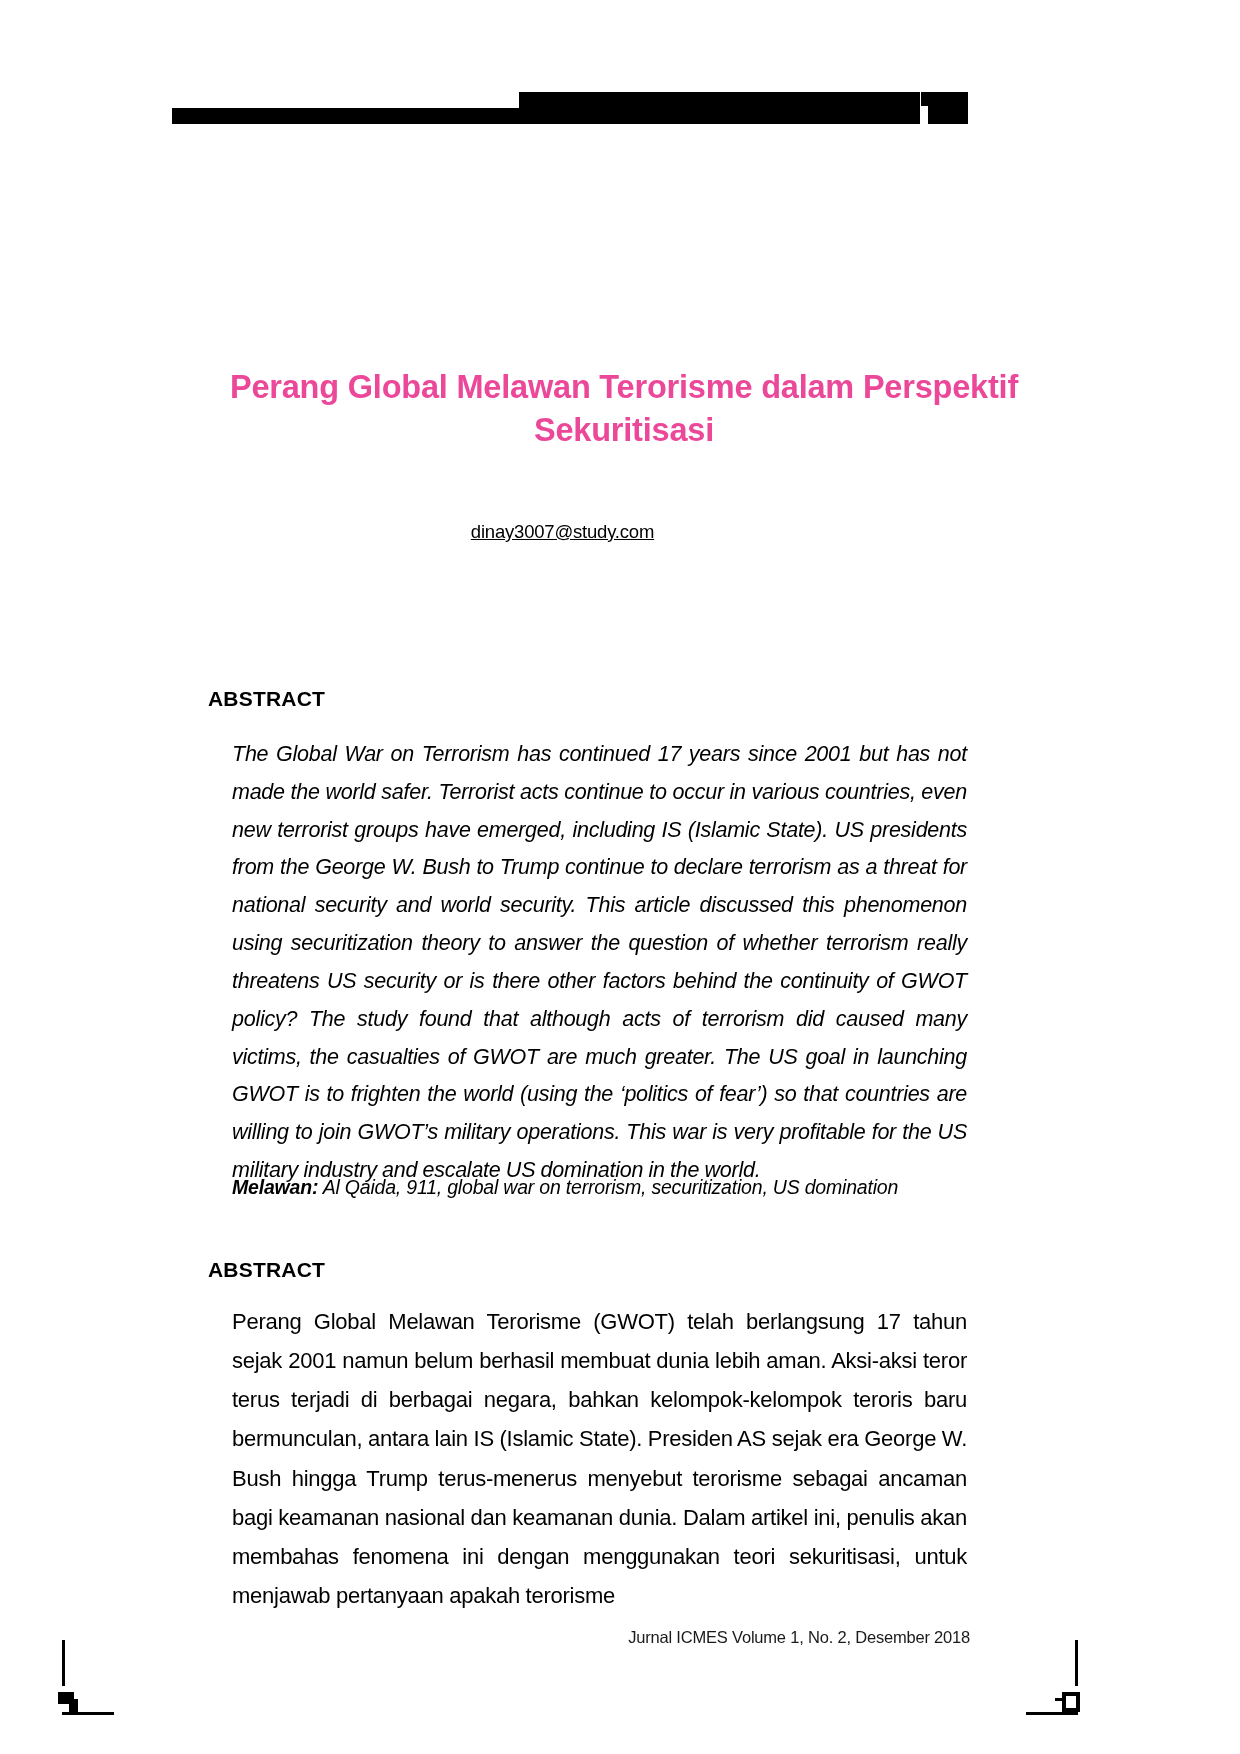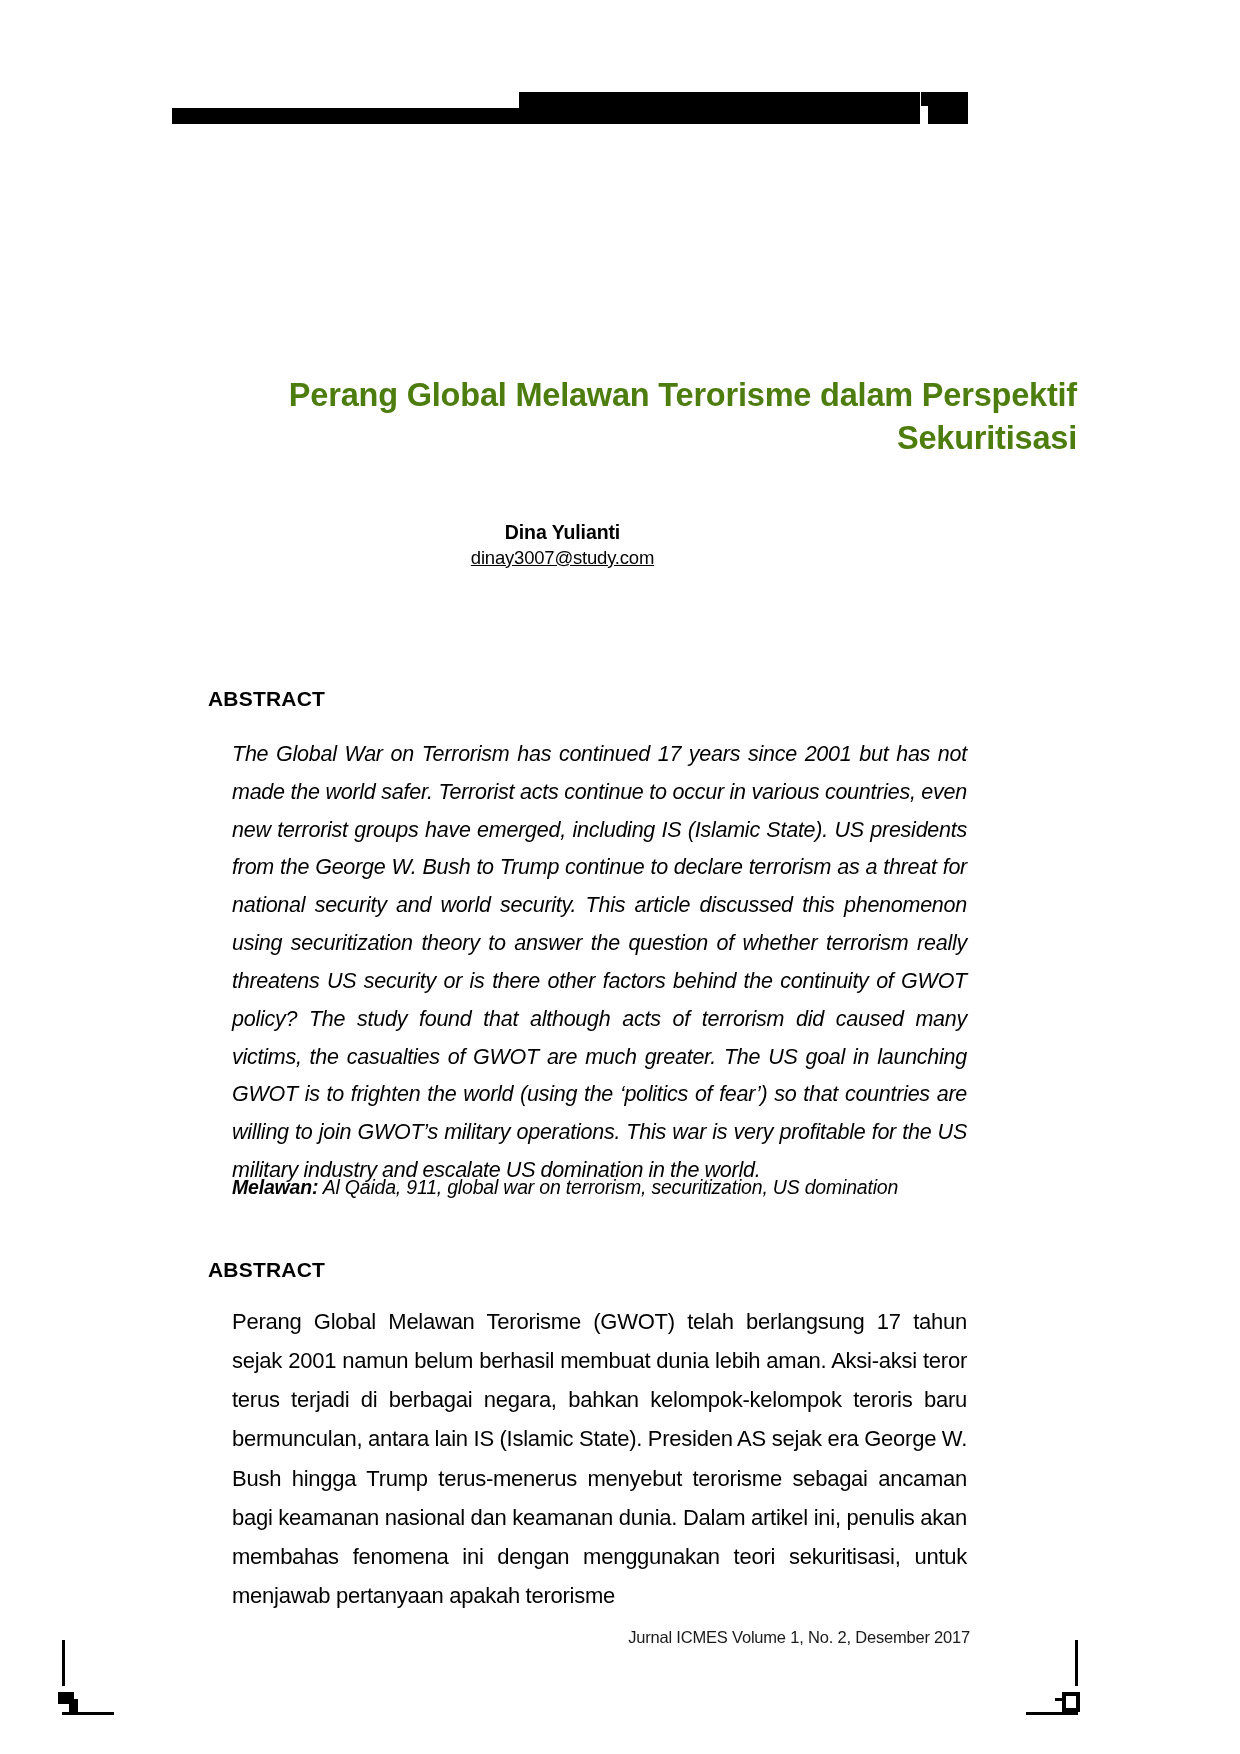--- a/index.html
+++ b/index.html
@@ -88,32 +88,32 @@
 
   
   .content {
     position: absolute;
     left: 0;
     top: 0;
     width: 1240px;
   }
 
   .title {
-    margin: 12px;
+    margin: 4px;
     padding: 0;
     position: absolute;
     left: 175px;
     top: 362px;
     width: 890px;
-    text-align: right;
+    text-align: center;
     font-size: 32.5px;
     font-weight: bold;
     line-height: 1.33;
     letter-spacing: -0.2px;
-    color: #4d7c0f;
+    color: #ec4899;
   }
 
   .byline {
     position: absolute;
     left: 175px;
     top: 520px;
     width: 775px;
     text-align: center;
   }
   .author {
@@ -205,38 +205,37 @@
   <div class="top-bar-right"></div>
   <div class="top-bar-tick"></div>
   <div class="top-bar-nick"></div>
   <div class="top-bar-tab"></div>
 
   <div class="content">
 
     <h1 class="title">Perang Global Melawan Terorisme dalam Perspektif Sekuritisasi</h1>
 
     <div class="byline">
-      <div class="author">Dina Yulianti</div>
       <div class="email">dinay3007@study.com</div>
     </div>
 
     <div class="section-heading" id="abstract-heading">ABSTRACT</div>
 
     <div class="abstract-body">The Global War on Terrorism has continued 17 years since 2001 but has not made the world safer. Terrorist acts continue to occur in various countries, even new terrorist groups have emerged, including IS (Islamic State). US presidents from the George W. Bush to Trump continue to declare terrorism as a threat for national security and world security. This article discussed this phenomenon using securitization theory to answer the question of whether terrorism really threatens US security or is there other factors behind the continuity of GWOT policy? The study found that although acts of terrorism did caused many victims, the casualties of  GWOT are much greater. The US goal in launching GWOT is to frighten the world (using the ‘politics of fear’) so that countries are willing to join GWOT’s military operations. This war is very profitable for the US military industry and escalate US domination in the world.</div>
 
     <div class="keywords">
       <b>Melawan:</b>
       <span>Al Qaida, 911, global war on terrorism, securitization, US domination</span>
     </div>
 
     <div class="section-heading" id="abstrak-heading">ABSTRACT</div>
 
     <div class="abstrak-body">Perang Global Melawan Terorisme (GWOT) telah berlangsung 17 tahun sejak 2001 namun belum berhasil membuat dunia lebih aman. Aksi-aksi teror terus terjadi di berbagai negara, bahkan kelompok-kelompok teroris baru bermunculan, antara lain IS (Islamic State).  Presiden AS sejak era George W. Bush hingga Trump terus-menerus menyebut terorisme sebagai ancaman bagi keamanan nasional dan keamanan dunia. Dalam artikel ini, penulis akan membahas fenomena ini dengan menggunakan teori sekuritisasi, untuk menjawab pertanyaan apakah terorisme</div>
 
-    <div class="footer">Jurnal ICMES Volume 1, No. 2, Desember 2017</div>
+    <div class="footer">Jurnal ICMES Volume 1, No. 2, Desember 2018</div>
   </div>
 
   <div class="crop-mark cm-bl">
     <span class="v1"></span>
       <span class="h1"></span>
     <span class="b1"></span>
       <span class="b2"></span>
       <span class="b3"></span>
   </div>
   <div class="crop-mark cm-br">

